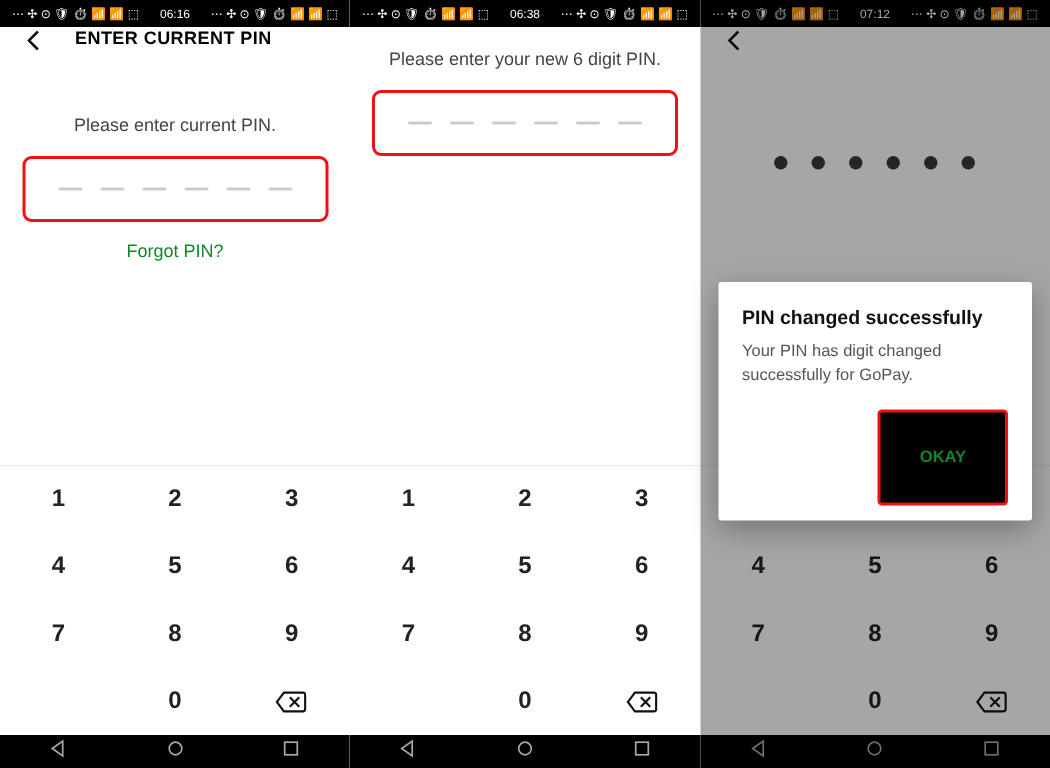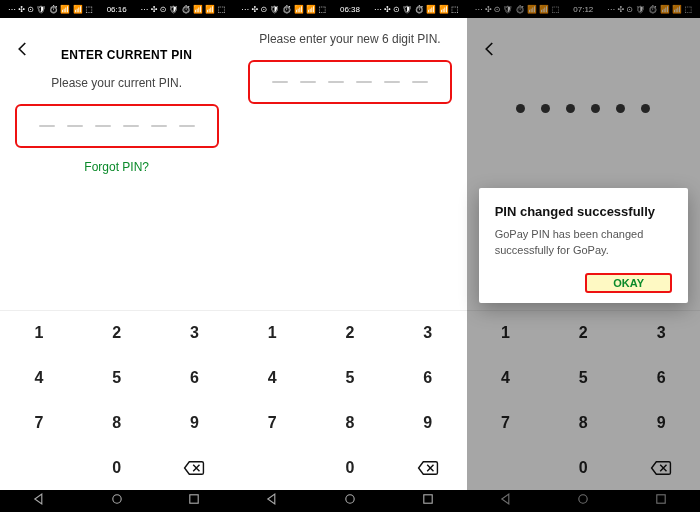--- a/index.html
+++ b/index.html
@@ -2,60 +2,60 @@
 <html><head>
 <meta charset="utf-8">
 <style>
 *{margin:0;padding:0;box-sizing:border-box;font-family:-apple-system,BlinkMacSystemFont,sans-serif}
 html,body{width:700px;height:512px;overflow:hidden;background:#fff}
 .row{display:flex;width:700px;height:512px}
 .phone{width:233.33px;height:512px;display:flex;flex-direction:column;position:relative;background:#fff}
 .phone.dim::before{content:"";position:absolute;inset:0;background:rgba(0,0,0,.35);z-index:5;pointer-events:none}
 .status{height:18px;background:#000;color:#fff;display:flex;align-items:center;justify-content:space-between;padding:0 8px;font-size:8px}
 .status .ic{display:flex;gap:3px;align-items:center}
-.topbar{height:44px;display:flex;align-items:flex-end;padding:0 14px;gap:29px}
+.topbar{height:44px;display:flex;align-items:flex-start;padding:0 14px;gap:18px}
 .back svg{width:18px;height:18px}
 .title{font-size:12px;font-weight:700;letter-spacing:.3px}
 .content{padding:14px 14px 0;display:flex;flex-direction:column;align-items:center}
 .prompt{font-size:12px;color:#444;margin-bottom:14px;text-align:center}
 .pinbox{border:2px solid #e11;border-radius:6px;width:204px;height:44px;display:flex;align-items:center;justify-content:space-evenly;padding:0 10px}
 .dash{width:16px;height:2px;background:#ccc;border-radius:1px}
 .dot{width:9px;height:9px;background:#3a3a3a;border-radius:50%}
 .forgot{color:#0a8a2a;font-size:12px;font-weight:400;margin-top:12px}
 .spacer{flex:1}
 .keypad{height:180px;border-top:1px solid #eee;display:grid;grid-template-columns:1fr 1fr 1fr;grid-template-rows:repeat(4,1fr)}
 .key{display:flex;align-items:center;justify-content:center;font-size:16px;font-weight:600;color:#222;border:none;background:#fff}
 .kp-del svg{width:22px;height:18px}
 .navbar{height:22px;background:#000;display:flex;align-items:center;justify-content:space-around}
 .navbar svg{width:14px;height:14px;fill:#aaa;stroke:#aaa}
 .dotsrow{display:flex;gap:16px;margin-top:28px}
 .dialog{position:absolute;left:12px;right:12px;top:188px;background:#fff;border-radius:2px;box-shadow:0 6px 20px rgba(0,0,0,.3);padding:16px 16px 10px;z-index:10}
 .dialog h3{font-size:13px;font-weight:700;margin-bottom:8px;color:#111}
 .dialog p{font-size:11px;color:#555;line-height:1.45;margin-bottom:14px}
 .dialog .btnrow{display:flex;justify-content:flex-end}
-.dialog .okay{border:2px solid #e11;color:#0a8a2a;font-weight:700;font-size:11px;padding:2px 26px;background:#fef9c3;border-radius:3px}
+.dialog .okay{border:2px solid #e11;color:#0a8a2a;font-weight:700;font-size:11px;padding:24px 26px;background:#000000;border-radius:3px}
 </style>
 </head>
 <body>
 
 <div class="row" id="row">
     <div class="phone">
       <div class="status">
         <span class="ic">⋯ ✣ ⊙ 🛡 ⏱ 📶 📶 ⬚</span>
         <span>06:16</span>
         <span class="ic">⋯ ✣ ⊙ 🛡 ⏱ 📶 📶 ⬚</span>
       </div>
       <div class="topbar">
         <span class="back"><svg viewBox="0 0 24 24" fill="none" stroke="#111" stroke-width="2.2">
             <path d="M15 4l-8 8 8 8"></path>
           </svg></span>
         <span class="title">ENTER CURRENT PIN</span>
       </div>
       <div class="content">
-        <div class="prompt">Please your current PIN.</div>
+        <div class="prompt">Please enter current PIN.</div>
         <div class="pinbox">
           <div class="dash"></div>
           <div class="dash"></div>
           <div class="dash"></div>
           <div class="dash"></div>
           <div class="dash"></div>
           <div class="dash"></div>
         </div>
         <div class="forgot">Forgot PIN?</div>
       </div>
@@ -187,19 +187,19 @@
           </svg></span>
         <span><svg viewBox="0 0 20 20">
             <circle cx="10" cy="10" r="6" fill="none" stroke="#aaa" stroke-width="1.6"></circle>
           </svg></span>
         <span><svg viewBox="0 0 20 20">
             <rect x="4" y="4" width="12" height="12" fill="none" stroke="#aaa" stroke-width="1.6"></rect>
           </svg></span>
       </div>
       <div class="dialog">
         <h3>PIN changed successfully</h3>
-        <p>GoPay PIN has been changed successfully for GoPay.</p>
+        <p>Your PIN has digit changed successfully for GoPay.</p>
         <div class="btnrow">
           <button class="okay">OKAY</button>
         </div>
       </div>
     </div>
   </div>
 
 </body></html>

